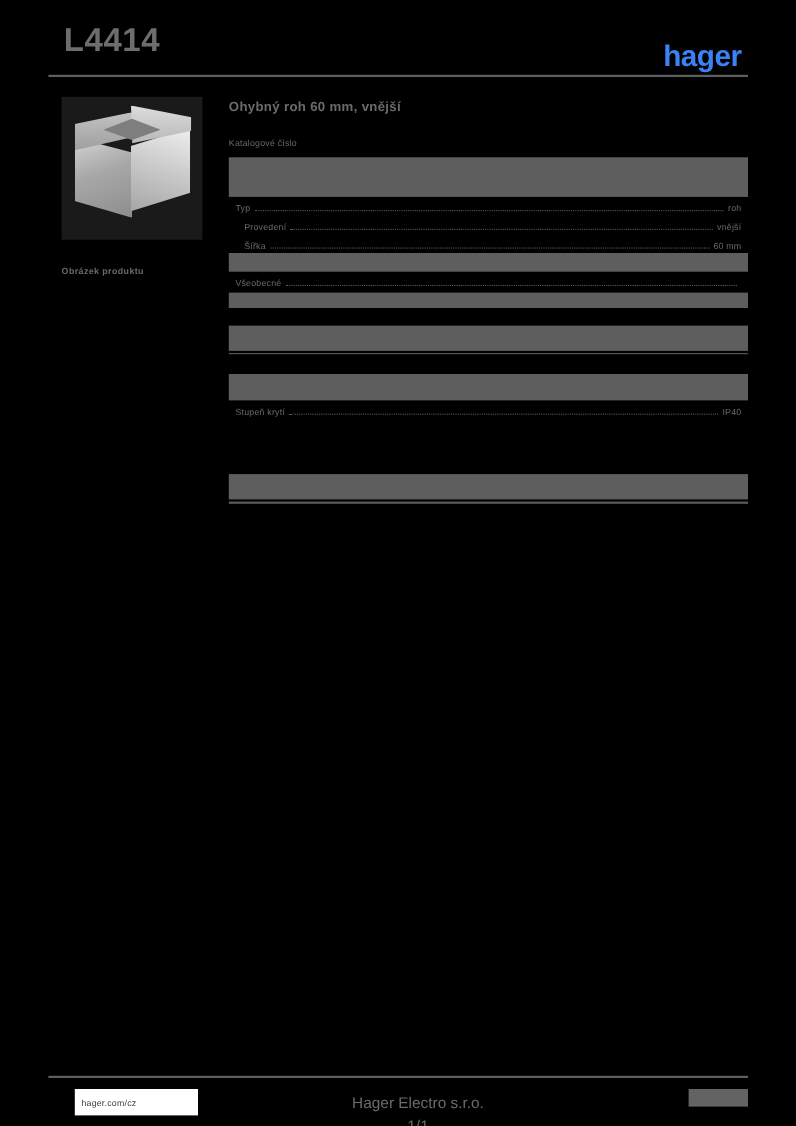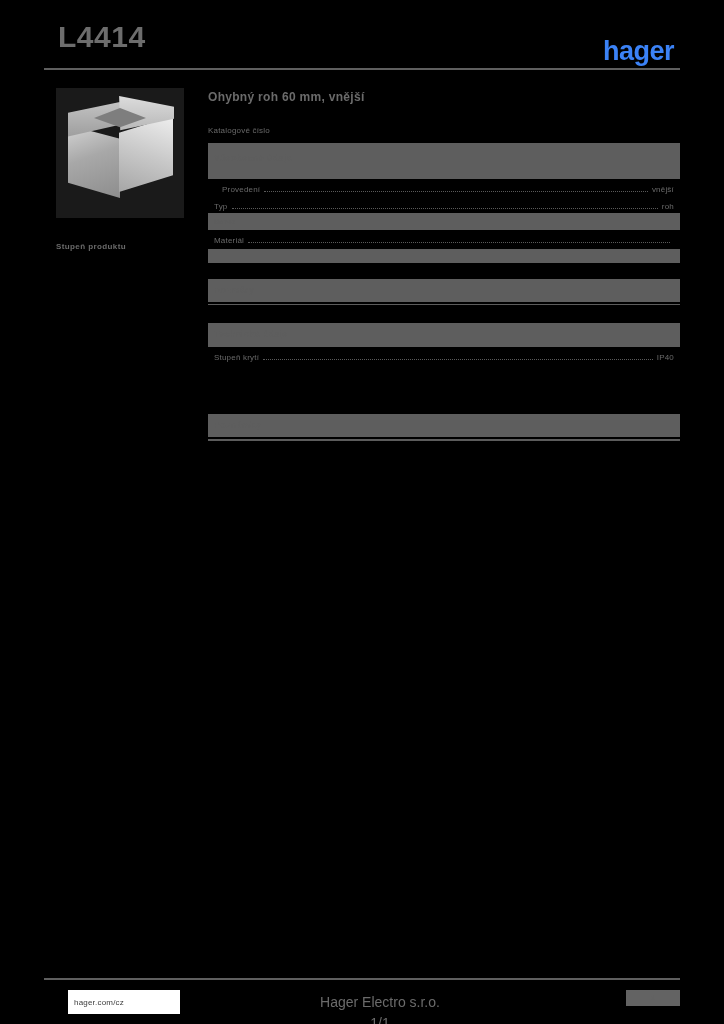--- a/index.html
+++ b/index.html
@@ -275,42 +275,47 @@
 
   <div class="product-image">
     <div class="img-cube">
       <div class="cube-left"></div>
       <div class="cube-right"></div>
       <div class="cube-top-l"></div>
       <div class="cube-top-r"></div>
       <div class="cube-inner"></div>
     </div>
   </div>
-  <div class="caption">Stupeň produktu</div>
+  <div class="caption">Obrázek produktu</div>
 
   <div class="right-col">
 
     <div class="product-title">Ohybný roh 60 mm, vnější</div>
     <div class="product-subtitle">Katalogové číslo</div>
 
     <div class="spec-section">
       <div class="section-head tall">Všeobecné údaje</div>
+      <div class="row">
+        <span class="k">Typ</span>
+        <span class="dots"></span>
+        <span class="v">roh</span>
+      </div>
       <div class="row sub">
         <span class="k">Provedení</span>
         <span class="dots"></span>
         <span class="v">vnější</span>
       </div>
-      <div class="row">
-        <span class="k">Typ</span>
-        <span class="dots"></span>
-        <span class="v">roh</span>
+      <div class="row sub">
+        <span class="k">Šířka</span>
+        <span class="dots"></span>
+        <span class="v">60 mm</span>
       </div>
       <div class="bar-label">Barva</div>
       <div class="row">
-        <span class="k">Materiál</span>
+        <span class="k">Všeobecné</span>
         <span class="dots"></span>
       </div>
       <div class="bar"></div>
     </div>
 
     <div class="gap"></div>
 
     <div class="spec-section">
       <div class="section-head">Rozměry</div>
       <div class="rule"></div>

